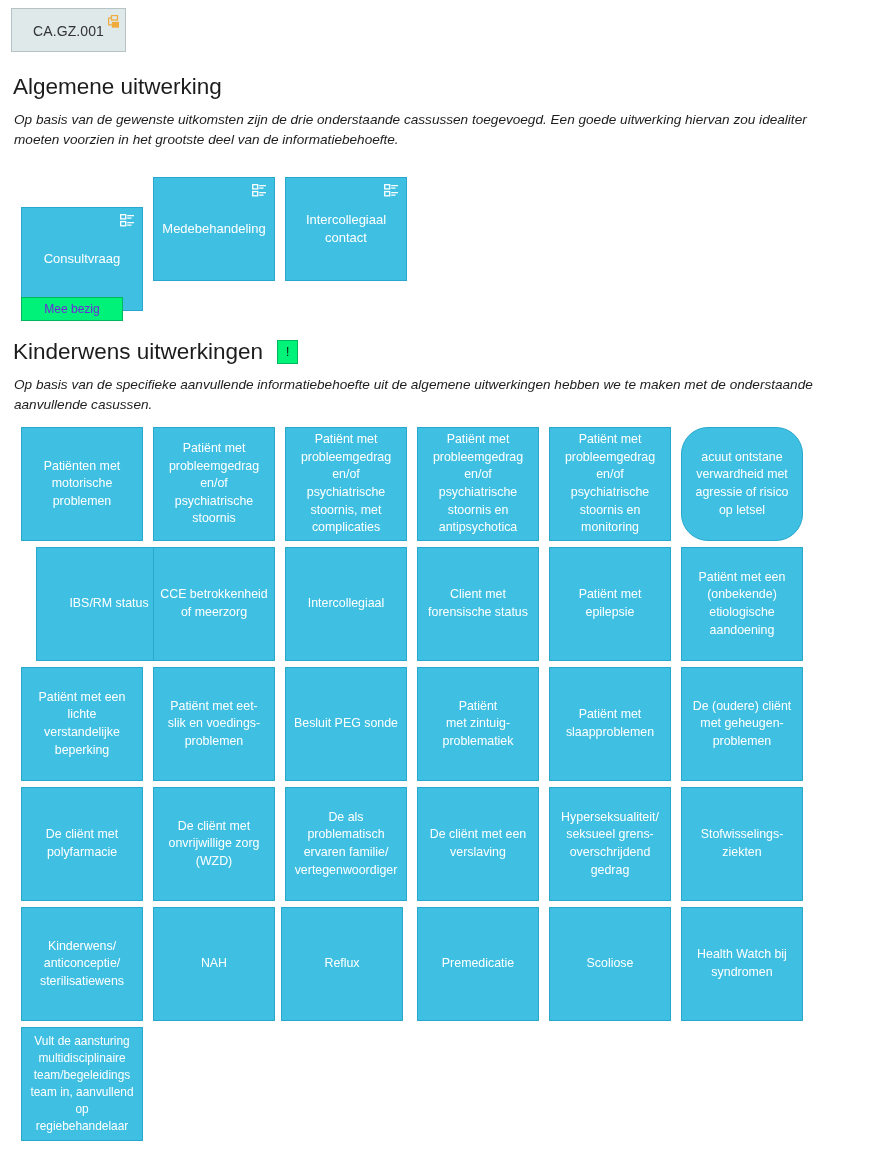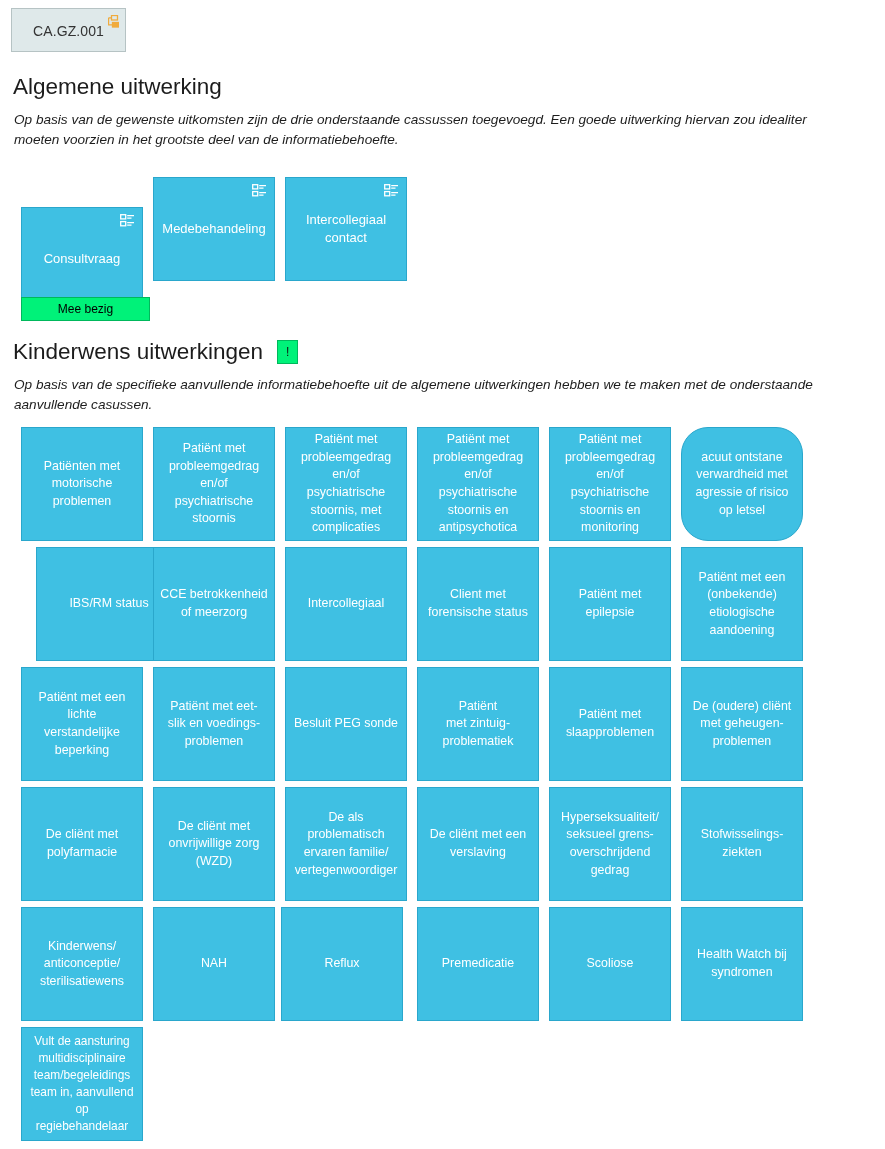--- a/index.html
+++ b/index.html
@@ -132,30 +132,30 @@
     width: 122px;
     height: 114px;
     font-size: 12.4px;
     line-height: 1.42;
   }
 
   
   .status-button {
     position: absolute;
     left: 21px;
-    width: 129px;
+    width: 102px;
     height: 24px;
     background: #00f279;
     border: 1px solid #00b85c;
     box-sizing: border-box;
     display: flex;
     align-items: center;
     justify-content: center;
     font-size: 12px;
-    color: #000000;
+    color: #6d28d9;
   }
 </style>
 </head>
 <body>
 
 <div class="tab-chip">
   <span class="chip-label">CA.GZ.001</span>
   <span class="chip-icon">
     <svg viewBox="0 0 14 13" width="14" height="13" aria-hidden="true">
       <rect x="6.5" y="0.5" width="6" height="4.5" fill="none" stroke="#f0ab3d" stroke-width="1.3"></rect>

